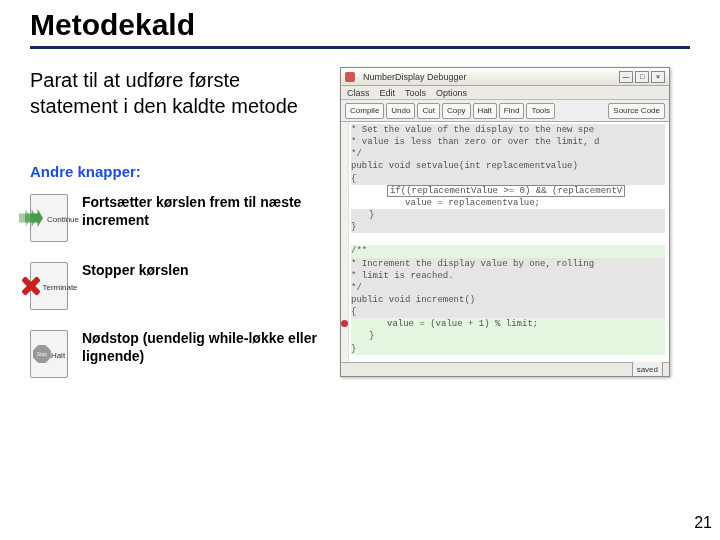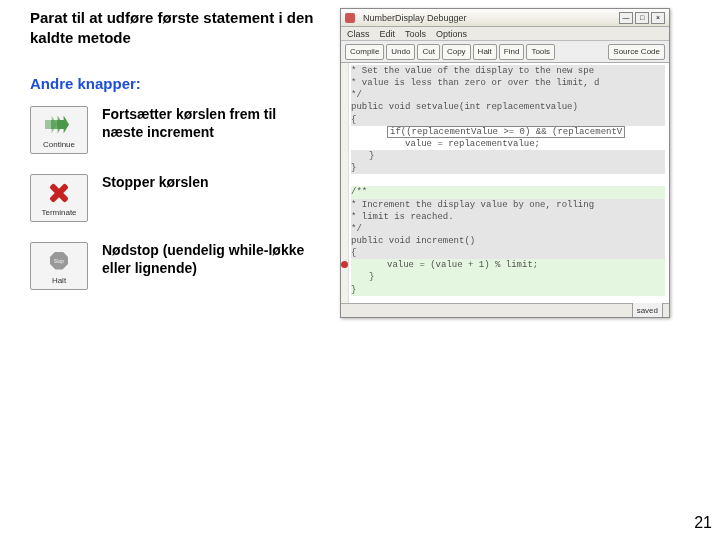--- a/index.html
+++ b/index.html
@@ -4,24 +4,24 @@
 <style>
   * { margin: 0; padding: 0; box-sizing: border-box; }
   body { width: 720px; height: 540px; font-family: Arial, sans-serif; background: #fff; position: relative; overflow: hidden; }
   .slide { width: 100%; height: 100%; padding: 8px 0 0 0; }
   .title-wrap { padding: 0 30px 0 30px; }
   .title { font-size: 30px; font-weight: bold; color: #000; padding-bottom: 4px; }
   .title-underline { border-bottom: 3px solid #1a2a5a; margin-bottom: 18px; }
   .content { display: flex; padding: 0 30px; gap: 20px; }
   .left-col { flex: 0 0 290px; }
   .right-col { flex: 1; }
-  .intro-text { font-size: 15px; font-weight: bold; color: #000; line-height: 1.3; margin-bottom: 28px; }
+  .intro-text { font-size: 20px; font-weight: normal; color: #000; line-height: 1.3; margin-bottom: 44px; }
   .sub-heading { font-size: 15px; font-weight: bold; color: #1d4ed8; margin-bottom: 14px; }
   .button-row { display: flex; align-items: flex-start; gap: 14px; margin-bottom: 20px; }
-  .btn { border: 1px solid #999; background: #f4f4f4; width: 58px; height: 48px; display: flex; flex-direction: column; align-items: center; justify-content: center; border-radius: 2px; flex-shrink: 0; }
+  .btn { border: 1px solid #999; background: #f4f4f4; width: 38px; height: 48px; display: flex; flex-direction: row; align-items: center; justify-content: center; border-radius: 2px; flex-shrink: 0; }
   .btn .icon-area { height: 26px; display: flex; align-items: center; justify-content: center; }
   .btn-label { font-size: 8px; color: #333; margin-top: 2px; }
   .desc { font-size: 14px; font-weight: bold; color: #000; line-height: 1.25; }
   .continue-arrows { position: relative; width: 28px; height: 22px; }
   .arrow-shape { position: absolute; width: 12px; height: 18px; background: #4a9a4a; clip-path: polygon(0 25%, 55% 25%, 55% 0, 100% 50%, 55% 100%, 55% 75%, 0 75%); }
   .arrow-shape.a1 { left: 0; top: 2px; opacity: .5; }
   .arrow-shape.a2 { left: 6px; top: 2px; opacity: .75; }
   .arrow-shape.a3 { left: 12px; top: 2px; }
   .terminate-icon { width: 22px; height: 22px; position: relative; }
   .terminate-icon::before, .terminate-icon::after { content:""; position:absolute; left:50%; top:50%; width:22px; height:6px; background:#c62222; border-radius:2px; transform-origin:center; }
@@ -48,20 +48,24 @@
   .bp-row::before{ content:""; position:absolute; left:-10px; top:2px; width:7px; height:7px; background:#c33; border-radius:50%;}
   .indent1{ padding-left:18px;} .indent2{ padding-left:36px;} .indent3{ padding-left:54px;}
   .dw-status{ height:14px; border-top:1px solid #aaa; display:flex; justify-content:flex-end; align-items:center; padding:0 6px; font-family:Arial; font-size:8px; color:#333;}
   .dw-status .saved{ border:1px solid #999; padding:11px 4px; background:#f0f0f0;}
   .page-number { position: absolute; bottom: 8px; right: 8px; font-size: 16px; color: #000; }
 </style>
 </head>
 <body>
 
 <div class="slide">
+  <div class="title-wrap">
+    <div class="title">Metodekald</div>
+    <div class="title-underline"></div>
+  </div>
 
   <div class="content">
     <div class="left-col">
       <div class="intro-text">Parat til at udføre første statement i den kaldte metode</div>
       <div class="sub-heading">Andre knapper:</div>
 
       <div class="button-row">
         <div class="btn">
           <div class="icon-area">
             <div class="continue-arrows">

